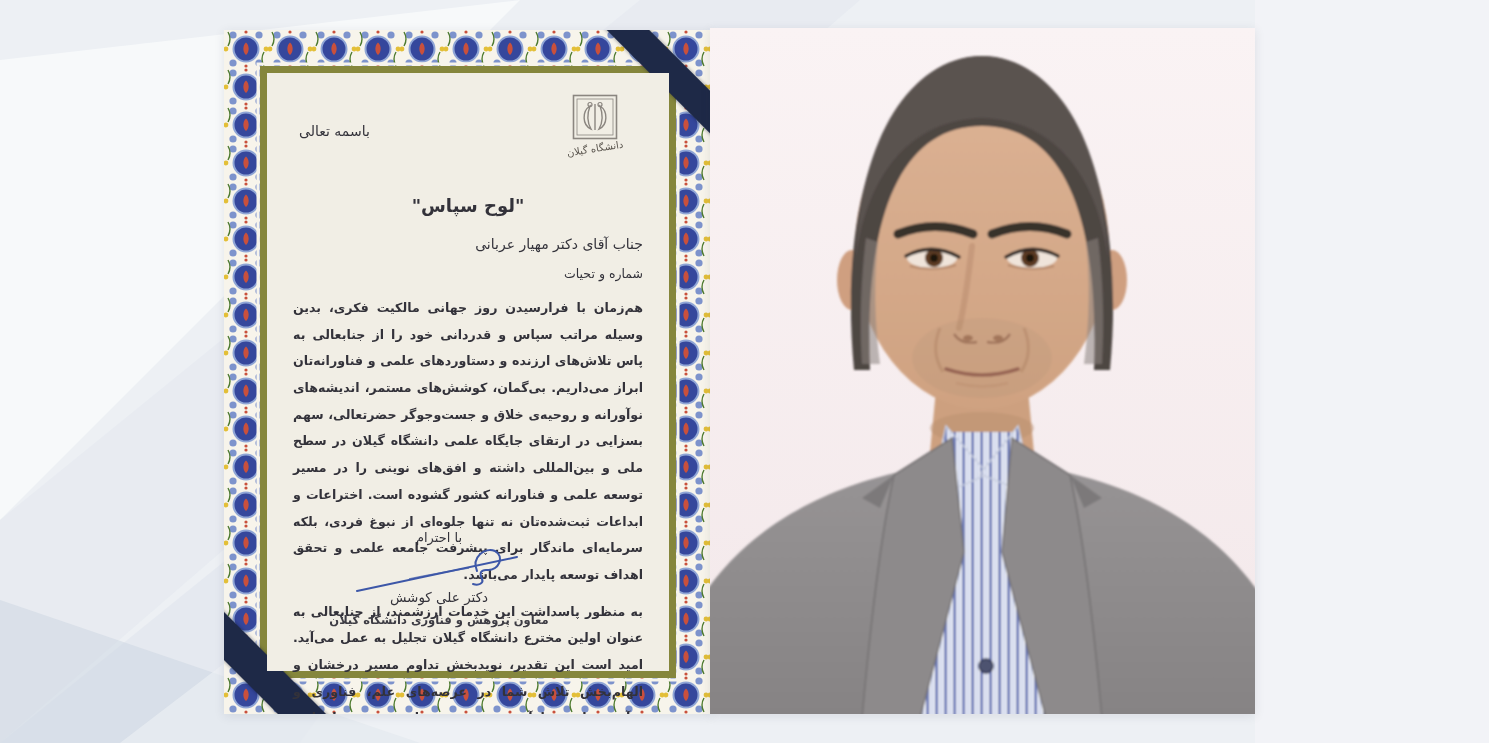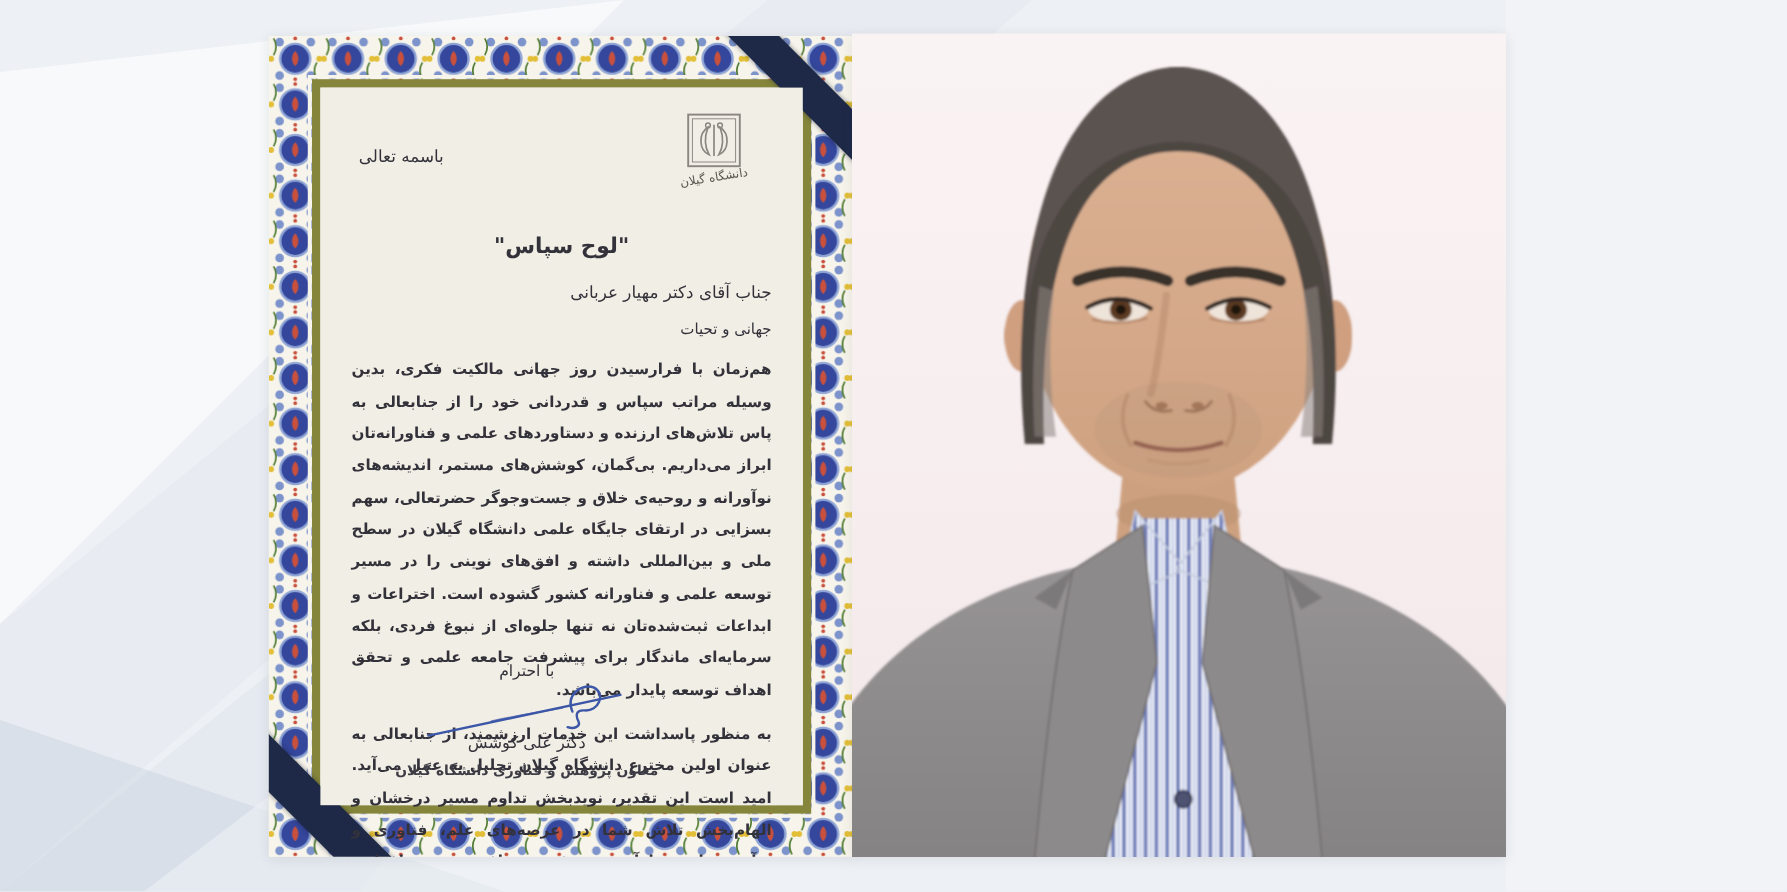--- a/index.html
+++ b/index.html
@@ -31,21 +31,21 @@
   .logo-caption{font-size:10px;color:#5a554e;transform:rotate(-9deg);margin-top:2px;}
   .bismillah{font-size:14px;margin-top:30px;margin-left:6px;}
   .ref-block{font-size:11.5px;margin-top:22px;line-height:2.1;text-align:right;}
   .cert-title{text-align:center;font-size:18px;font-weight:bold;margin-top:6px;letter-spacing:1px;}
   .addressee{font-size:14px;margin-top:20px;}
   .salutation{font-size:12.5px;margin-top:14px;}
   .body-text{font-size:12.6px;line-height:2.12;text-align:justify;margin:0;font-weight:bold;}
   .p1{margin-top:14px;}
   .p2{margin-top:10px;}
   .signature-block{
-    position:absolute;left:52px;bottom:22px;width:240px;text-align:center;direction:rtl;margin-top:28px;
+    position:absolute;left:52px;bottom:44px;width:240px;text-align:center;direction:rtl;margin-top:28px;
   }
   .closing{font-size:13px;margin-bottom:2px;}
   .signature-svg{display:block;margin:-6px auto -10px auto;}
   .signatory-name{font-size:13.5px;}
   .signatory-title{font-size:11.5px;margin-top:8px;color:#3d3c44;font-weight:bold;}
 
   
   .portrait{
     position:absolute;left:710px;top:28px;width:545px;height:686px;
     overflow:hidden;box-shadow:0 2px 10px rgba(40,50,70,.10);
@@ -113,21 +113,21 @@
           </svg>
           <div class="logo-caption">دانشگاه گیلان</div>
         </div>
 
         <div class="bismillah">باسمه تعالی</div>
 
       </div>
 
       <div class="cert-title">"لوح سپاس"</div>
       <div class="addressee">جناب آقای دکتر مهیار عربانی</div>
-      <div class="salutation">جهانی و تحیات</div>
+      <div class="salutation">شماره و تحیات</div>
 
       <p class="body-text p1">هم‌زمان با فرارسیدن روز جهانی مالکیت فکری، بدین وسیله مراتب سپاس و قدردانی خود را از جنابعالی به پاس تلاش‌های ارزنده و دستاوردهای علمی و فناورانه‌تان ابراز می‌داریم. بی‌گمان، کوشش‌های مستمر، اندیشه‌های نوآورانه و روحیه‌ی خلاق و جست‌وجوگر حضرتعالی، سهم بسزایی در ارتقای جایگاه علمی دانشگاه گیلان در سطح ملی و بین‌المللی داشته و افق‌های نوینی را در مسیر توسعه علمی و فناورانه کشور گشوده است. اختراعات و ابداعات ثبت‌شده‌تان نه تنها جلوه‌ای از نبوغ فردی، بلکه سرمایه‌ای ماندگار برای پیشرفت جامعه علمی و تحقق اهداف توسعه پایدار می‌باشد.</p>
       <p class="body-text p2">به منظور پاسداشت این خدمات ارزشمند، از جنابعالی به عنوان اولین مخترع دانشگاه گیلان تجلیل به عمل می‌آید. امید است این تقدیر، نویدبخش تداوم مسیر درخشان و الهام‌بخش تلاش شما در عرصه‌های علم، فناوری و نوآوری باشد. با آرزوی توفیق روزافزون و سرافرازی همیشگی</p>
 
       <div class="signature-block">
         <div class="closing">با احترام</div>
         <svg class="signature-svg" width="180" height="58" viewBox="0 0 180 58">
           <path d="M8,50 C55,40 110,28 168,16" stroke="#3d57a8" stroke-width="2" fill="none" stroke-linecap="round"></path>
           <path d="M128,30 C122,16 136,6 146,10 C156,15 150,30 138,29 C132,28.5 130,32 133,38 C135,42 130,45 124,43" stroke="#3d57a8" stroke-width="2" fill="none" stroke-linecap="round"></path>
           <path d="M60,38 C80,34 100,30 120,27" stroke="#3d57a8" stroke-width="1.4" fill="none" opacity="0.7"></path>

